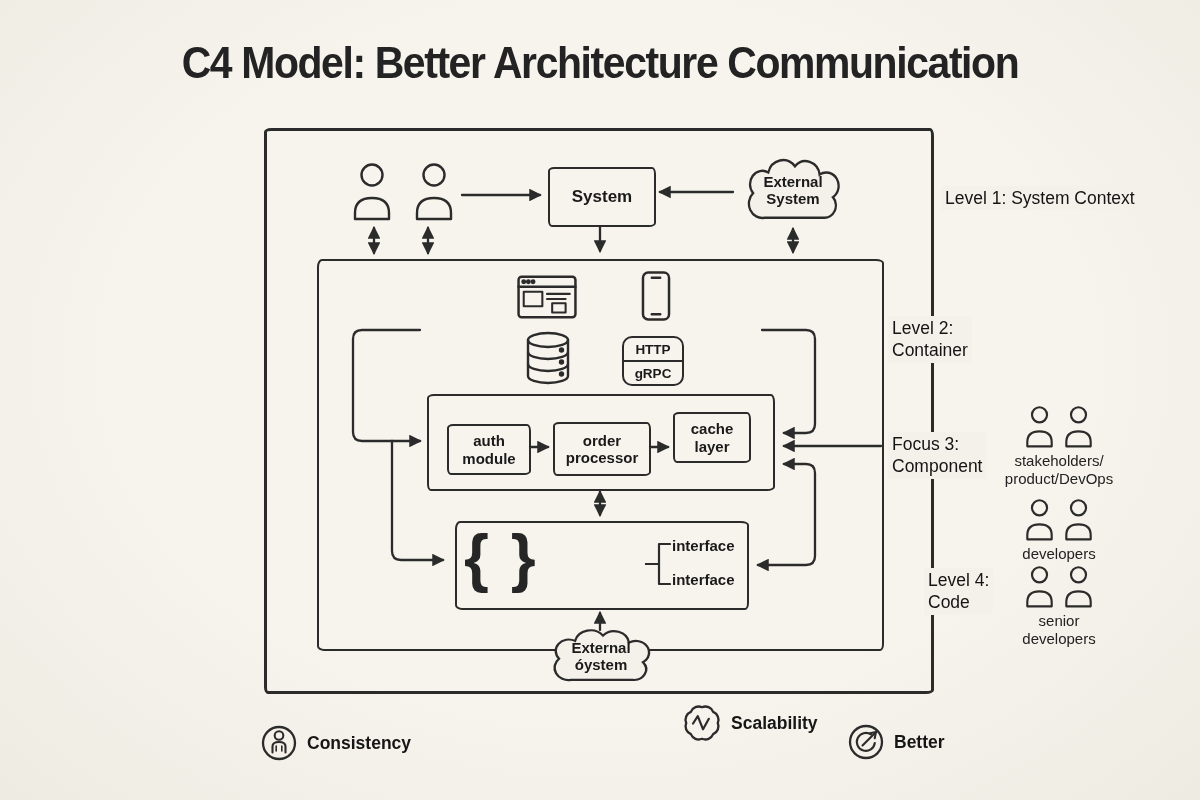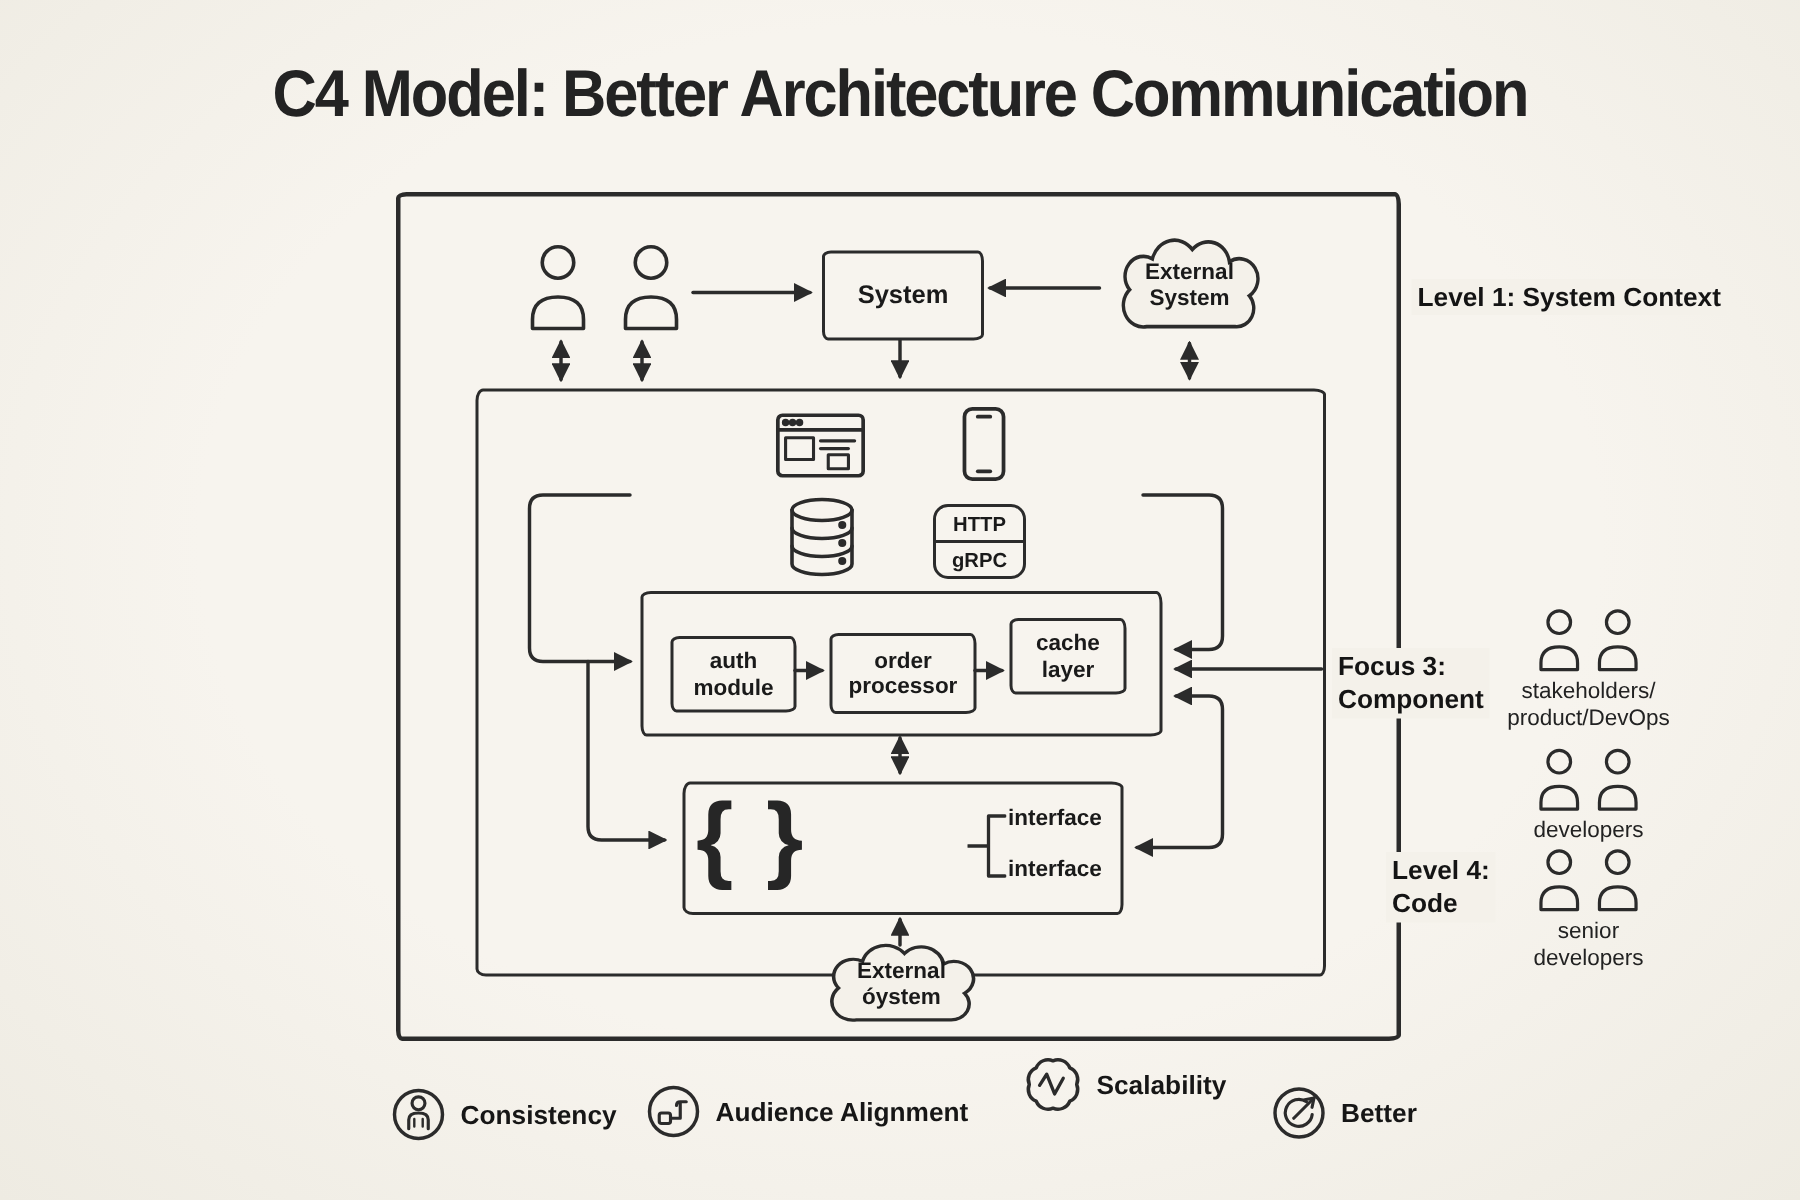--- a/index.html
+++ b/index.html
@@ -11,21 +11,21 @@
          font-size:44px;font-weight:700;letter-spacing:-1.5px;color:#232323;
          transform:scaleX(.93);transform-origin:center;}
   .box{position:absolute;border:2.6px solid #2b2b2b;background:transparent;z-index:1;}
   .r1{border-radius:7px 4px 8px 4px / 4px 8px 4px 7px;}
   .r2{border-radius:5px 8px 4px 7px / 8px 4px 7px 5px;}
   .lbl{display:flex;align-items:center;justify-content:center;text-align:center;
        font-weight:700;line-height:1.12;white-space:pre-line;}
   .small-box{position:absolute;border:2.4px solid #2b2b2b;border-radius:6px 4px 7px 4px/4px 7px 4px 6px;
        font-size:15px;font-weight:700;line-height:1.15;z-index:2;
        display:flex;align-items:center;justify-content:center;text-align:center;white-space:pre-line;}
-  .chip{position:absolute;background:#f4f1ea;font-weight:700;font-size:17.5px;line-height:1.28;
+  .chip{position:absolute;background:#f4f1ea;font-weight:400;font-size:17.5px;line-height:1.28;
        color:#141414;white-space:pre-line;padding:1px 4px;z-index:5;}
   .svgicon{position:absolute;z-index:2;}
   .svgicon path,.svgicon circle,.svgicon rect,.svgicon ellipse,.svgicon line,.svgicon polygon
        {fill:none;stroke:#2b2b2b;stroke-width:2.4;stroke-linecap:round;stroke-linejoin:round;}
   .cloud{position:absolute;z-index:4;}
   .cloud svg{position:absolute;inset:0;}
   .cloud path{fill:#f4f1ea;stroke:#2b2b2b;stroke-width:2.4;}
   .cloud .ctext{position:absolute;inset:0;display:flex;align-items:center;justify-content:center;
        font-size:15px;font-weight:700;line-height:1.15;text-align:center;white-space:pre-line;z-index:2;}
   .connectors{position:absolute;inset:0;z-index:3;pointer-events:none;}
@@ -105,20 +105,22 @@
     <circle cx="37.5" cy="19" r="1.5" style="fill:#2b2b2b"></circle>
     <circle cx="37.5" cy="31" r="1.5" style="fill:#2b2b2b"></circle>
     <circle cx="37.5" cy="43" r="1.5" style="fill:#2b2b2b"></circle>
   </svg>
 
   <div class="httpbox">
     <div>HTTP</div>
     <div>gRPC</div>
   </div>
 
+  <div class="chip" style="left:888px;top:316px;">Level 2:
+Container</div>
 
   <div class="small-box" style="left:447px;top:424px;width:80px;height:47px;">auth
 module</div>
   <div class="small-box" style="left:553px;top:422px;width:94px;height:50px;">order
 processor</div>
   <div class="small-box" style="left:673px;top:412px;width:74px;height:47px;">cache
 layer</div>
 
   <div class="chip" style="left:888px;top:432px;">Focus 3:
 Component</div>
@@ -214,28 +216,20 @@
   <div class="legend-item" style="left:260px;top:724px;">
     <svg width="38" height="38" viewBox="0 0 38 38" class="svgicon" style="position:static">
       <circle cx="19" cy="19" r="16" style="stroke-width:2.3"></circle>
       <circle cx="19" cy="11.5" r="4.3" style="stroke-width:2.1"></circle>
       <path d="M12.5 28.5 V22.5 Q12.5 18 19 18 Q25.5 18 25.5 22.5 V28.5" style="stroke-width:2.1"></path>
       <path d="M16.2 22 V27 M21.8 22 V27" style="stroke-width:1.6"></path>
     </svg>
     <span>Consistency</span>
   </div>
 
-  <div class="legend-item" style="left:430px;top:722px;">
-    <svg width="38" height="38" viewBox="0 0 38 38" class="svgicon" style="position:static">
-      <circle cx="19" cy="19" r="16" style="stroke-width:2.3"></circle>
-      <rect x="9.5" y="20" width="7.5" height="7" rx="1.5" style="stroke-width:2.1"></rect>
-      <path d="M17 23.5 H23.5 V12.5 H27.5 M23.5 12.5 Q21 12.5 21 15" style="stroke-width:2.1"></path>
-    </svg>
-    <span>Audience Alignment</span>
-  </div>
 
   <div class="legend-item" style="left:682px;top:703px;">
     <svg width="40" height="40" viewBox="0 0 38 38" class="svgicon" style="position:static">
       <path d="M34 19 A8 8 0 0 1 29.6 29.6 A8 8 0 0 1 19 34 A8 8 0 0 1 8.4 29.6 A8 8 0 0 1 4 19 A8 8 0 0 1 8.4 8.4 A8 8 0 0 1 19 4 A8 8 0 0 1 29.6 8.4 A8 8 0 0 1 34 19 Z" style="stroke-width:2.2"></path>
       <path d="M10.5 19.5 L15 12.5 L20 25 L25.5 15" style="stroke-width:2.1"></path>
     </svg>
     <span>Scalability</span>
   </div>
 
   <div class="legend-item" style="left:847px;top:723px;">

